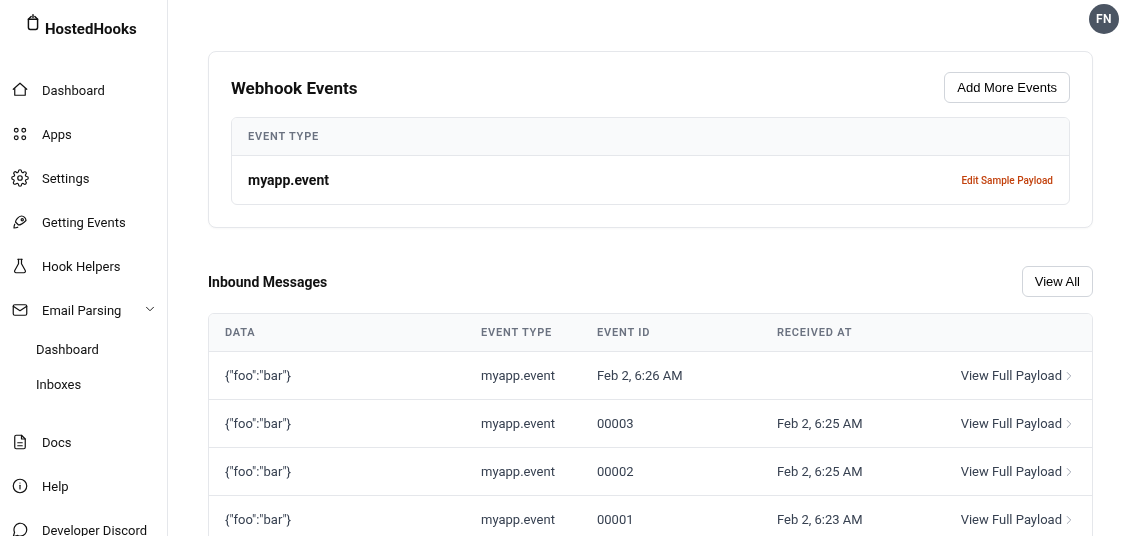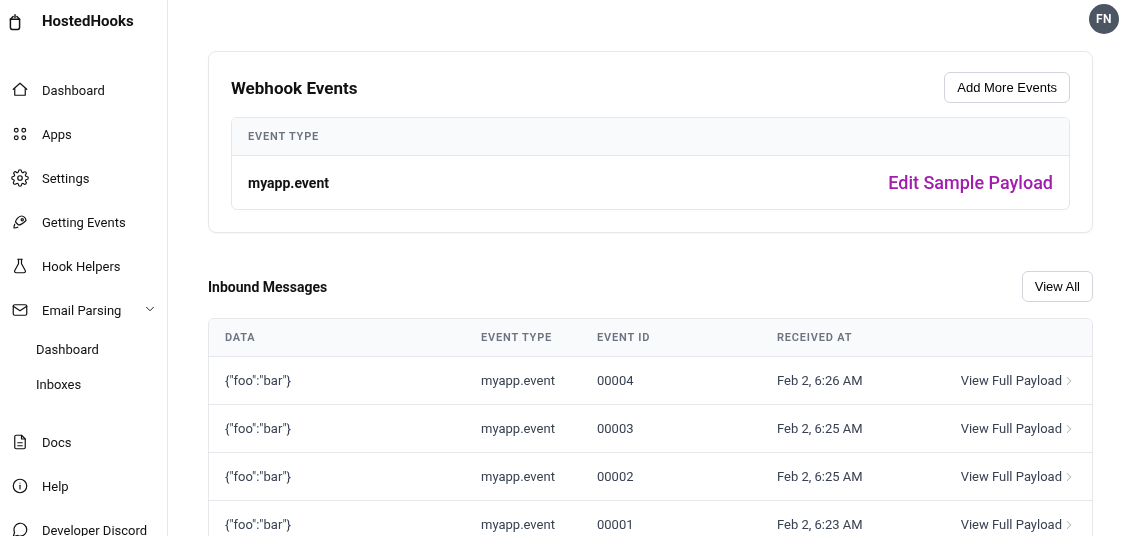--- a/index.html
+++ b/index.html
@@ -1,21 +1,21 @@
 <!DOCTYPE html>
 <html><head>
   <meta charset="utf-8">
   <style>
     * { margin: 0; padding: 0; box-sizing: border-box; }
     body { font-family: -apple-system, BlinkMacSystemFont, "Segoe UI", Roboto, Helvetica, Arial, sans-serif; color: #111; background: #fff; width: 1133px; height: 536px; overflow: hidden; }
     .app { display: flex; width: 100%; height: 100%; }
 
     
     .sidebar { width: 168px; border-right: 1px solid #e5e7eb; display: flex; flex-direction: column; }
-    .brand { display: flex; align-items: flex-start; gap: 16px; padding: 12px 10px 14px 4px; }
+    .brand { display: flex; align-items: flex-end; gap: 1px; padding: 12px 10px 14px 22px; }
     .brand svg { width: 22px; height: 22px; }
     .brand-text { font-weight: 700; font-size: 15px; color: #111; }
     .nav { padding-top: 18px; display: flex; flex-direction: column; gap: 4px; }
     .nav-item { display: flex; align-items: center; gap: 12px; padding: 10px 10px; font-size: 13px; color: #111; cursor: pointer; }
     .nav-item .icon { width: 20px; height: 20px; display: flex; align-items: center; justify-content: center; color: #111; }
     .nav-item .chev { margin-left: auto; }
     .sub-item { padding: 8px 10px 8px 36px; font-size: 13px; color: #111; cursor: pointer; }
     .nav-spacer { height: 14px; }
 
     
@@ -25,21 +25,21 @@
 
     .card { background: #fff; border: 1px solid #e5e7eb; border-radius: 8px; padding: 20px 22px 22px 22px; box-shadow: 0 1px 2px rgba(0,0,0,0.03); margin-bottom: 38px; }
     .card-header { display: flex; align-items: center; justify-content: space-between; margin-bottom: 14px; }
     .card-title { font-size: 17px; font-weight: 700; color: #111; }
     .btn { border: 1px solid #d1d5db; background: #fff; color: #000000; font-size: 13px; padding: 7px 12px; border-radius: 6px; cursor: pointer; }
 
     .box { border: 1px solid #e5e7eb; border-radius: 6px; overflow: hidden; }
     .box-head { background: #f9fafb; padding: 12px 16px; font-size: 11px; letter-spacing: 0.8px; color: #6b7280; font-weight: 600; border-bottom: 1px solid #e5e7eb; }
     .box-row { display: flex; align-items: center; justify-content: space-between; padding: 16px 16px; }
     .event-name { font-size: 14px; font-weight: 700; color: #111; }
-    .link-action { color: #a21caf; font-size: 18px; font-weight: 500; cursor: pointer; }
+    .link-action { color: #c2410c; font-size: 10px; font-weight: 500; cursor: pointer; }
 
     .section-header { display: flex; align-items: center; justify-content: space-between; margin-bottom: 16px; }
     .section-title { font-size: 14px; font-weight: 700; color: #111; }
 
     .table-wrap { border: 1px solid #e5e7eb; border-radius: 6px; overflow: hidden; }
     .thead { display: flex; background: #f9fafb; padding: 12px 16px; font-size: 11px; letter-spacing: 0.8px; color: #6b7280; font-weight: 600; border-bottom: 1px solid #e5e7eb; }
     .trow { display: flex; align-items: center; padding: 16px 16px; font-size: 13px; color: #374151; border-bottom: 1px solid #e5e7eb; }
     .trow:last-child { border-bottom: none; }
 
     .col-data { width: 256px; }
@@ -216,21 +216,20 @@
             <div class="col-data">DATA</div>
             <div class="col-type">EVENT TYPE</div>
             <div class="col-id">EVENT ID</div>
             <div class="col-recv">RECEIVED AT</div>
             <div class="col-action"></div>
           </div>
 
           <div class="trow">
             <div class="col-data">{"foo":"bar"}</div>
             <div class="col-type">myapp.event</div>
-            <div class="col-id">00004</div>
             <div class="col-recv">Feb 2, 6:26 AM</div>
             <div class="col-action">
               <span>View Full Payload</span>
               <span class="chev-r">
                 <svg viewBox="0 0 24 24" width="14" height="14" class="stroke-icon">
                     <path d="M9 6l6 6-6 6"></path>
                   </svg>
               </span>
             </div>
           </div>

